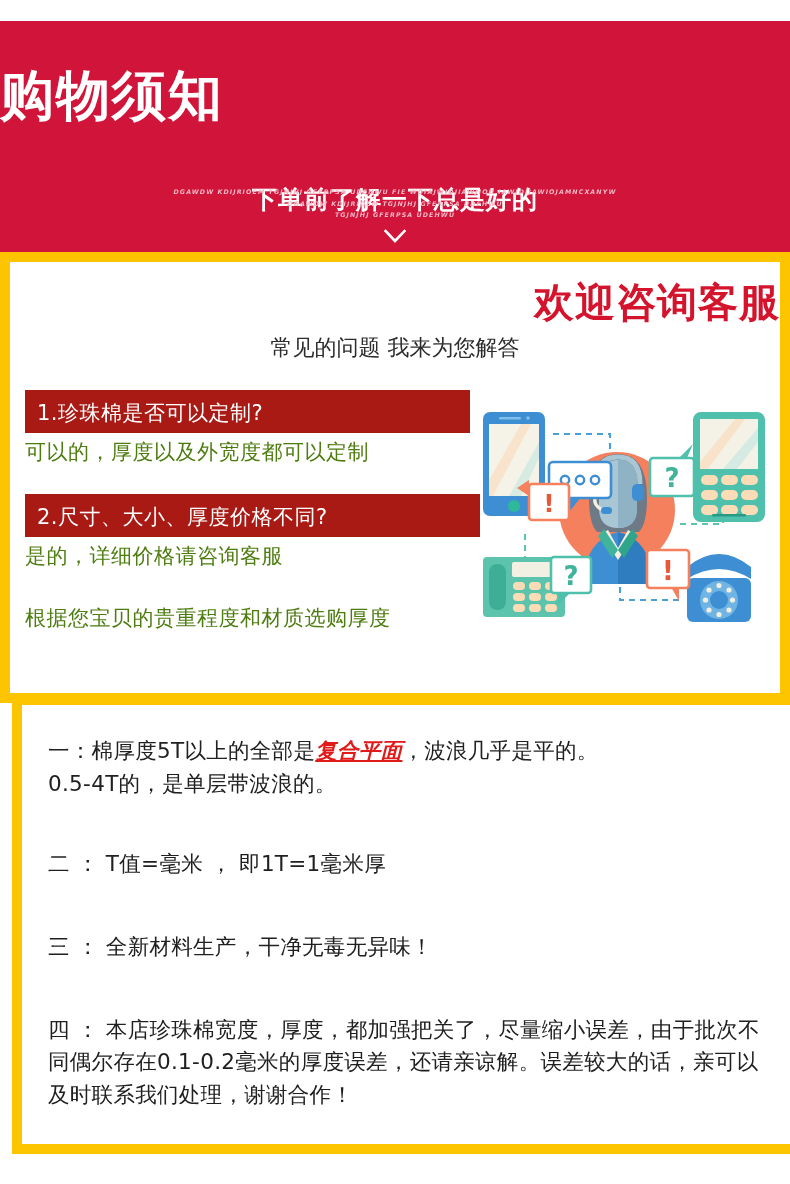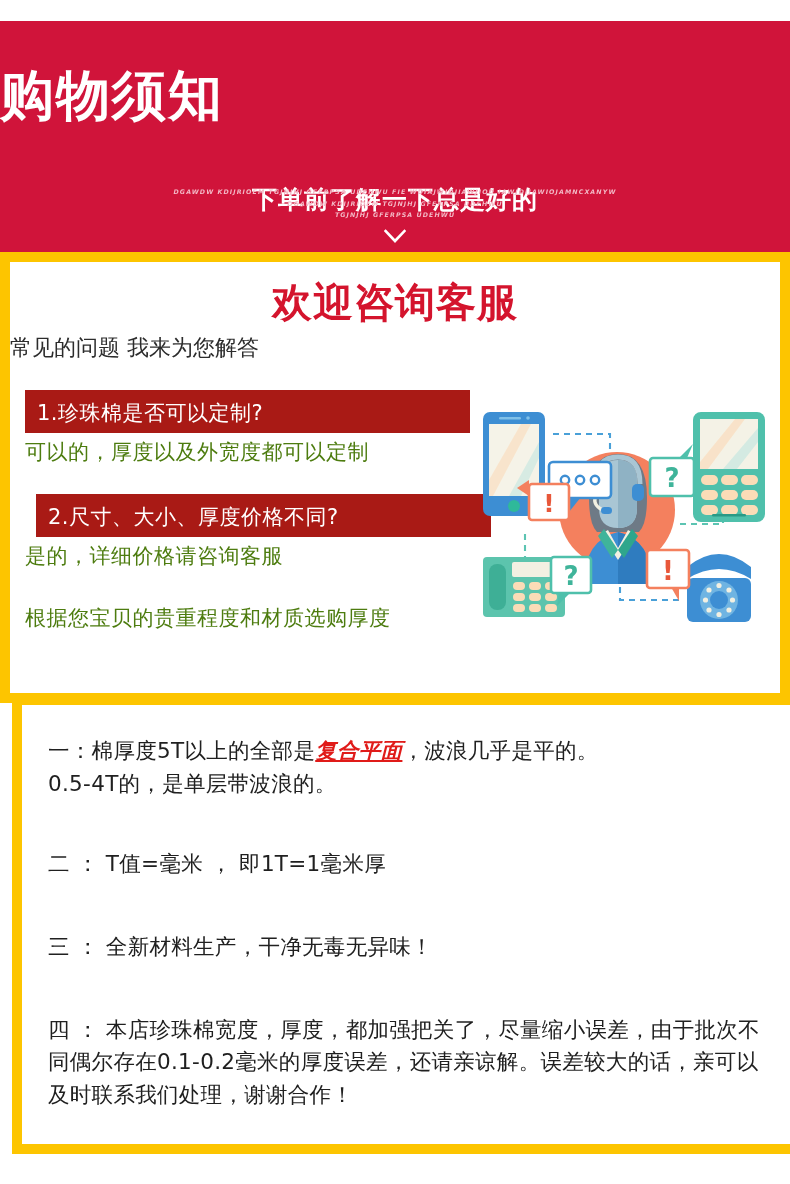--- a/index.html
+++ b/index.html
@@ -99,34 +99,34 @@
     width: 790px;
     height: 459px;
   }
 
   
   .faq-head {
     position: absolute;
     left: 0;
     top: 20px;
     width: 770px;
-    text-align: center;
+    text-align: right;
     color: #d4142d;
     font-size: 40px;
     font-weight: bold;
     letter-spacing: 1px;
     line-height: 1;
     font-family: "DejaVu Sans", "Liberation Sans", sans-serif;
   }
   .faq-subhead {
     position: absolute;
     left: 0;
     top: 75px;
     width: 770px;
-    text-align: left;
+    text-align: center;
     color: #2c2c2c;
     font-size: 22px;
     line-height: 1;
     font-family: "DejaVu Sans", "Liberation Sans", sans-serif;
   }
 
   .qa-block {
     position: absolute;
     left: 15px;
   }
@@ -140,21 +140,21 @@
     color: #ffffff;
     font-size: 21px;
     font-weight: normal;
     padding: 12px 18px 7px 12px;
     line-height: 1.12;
     letter-spacing: 0.5px;
     white-space: nowrap;
     font-family: "DejaVu Sans", "Liberation Sans", sans-serif;
   }
   .q-bar-1 { width: 415px; }
-  .q-bar-2 { width: 425px; margin-left: 11px; }
+  .q-bar-2 { width: 425px; }
   .q-bar-3 { width: 415px; }
   .a-text {
     margin-top: 7px;
     color: #4d7c0f;
     font-size: 21px;
     line-height: 1.2;
     letter-spacing: 0.5px;
     white-space: nowrap;
     font-family: "DejaVu Sans", "Liberation Sans", sans-serif;
   }

